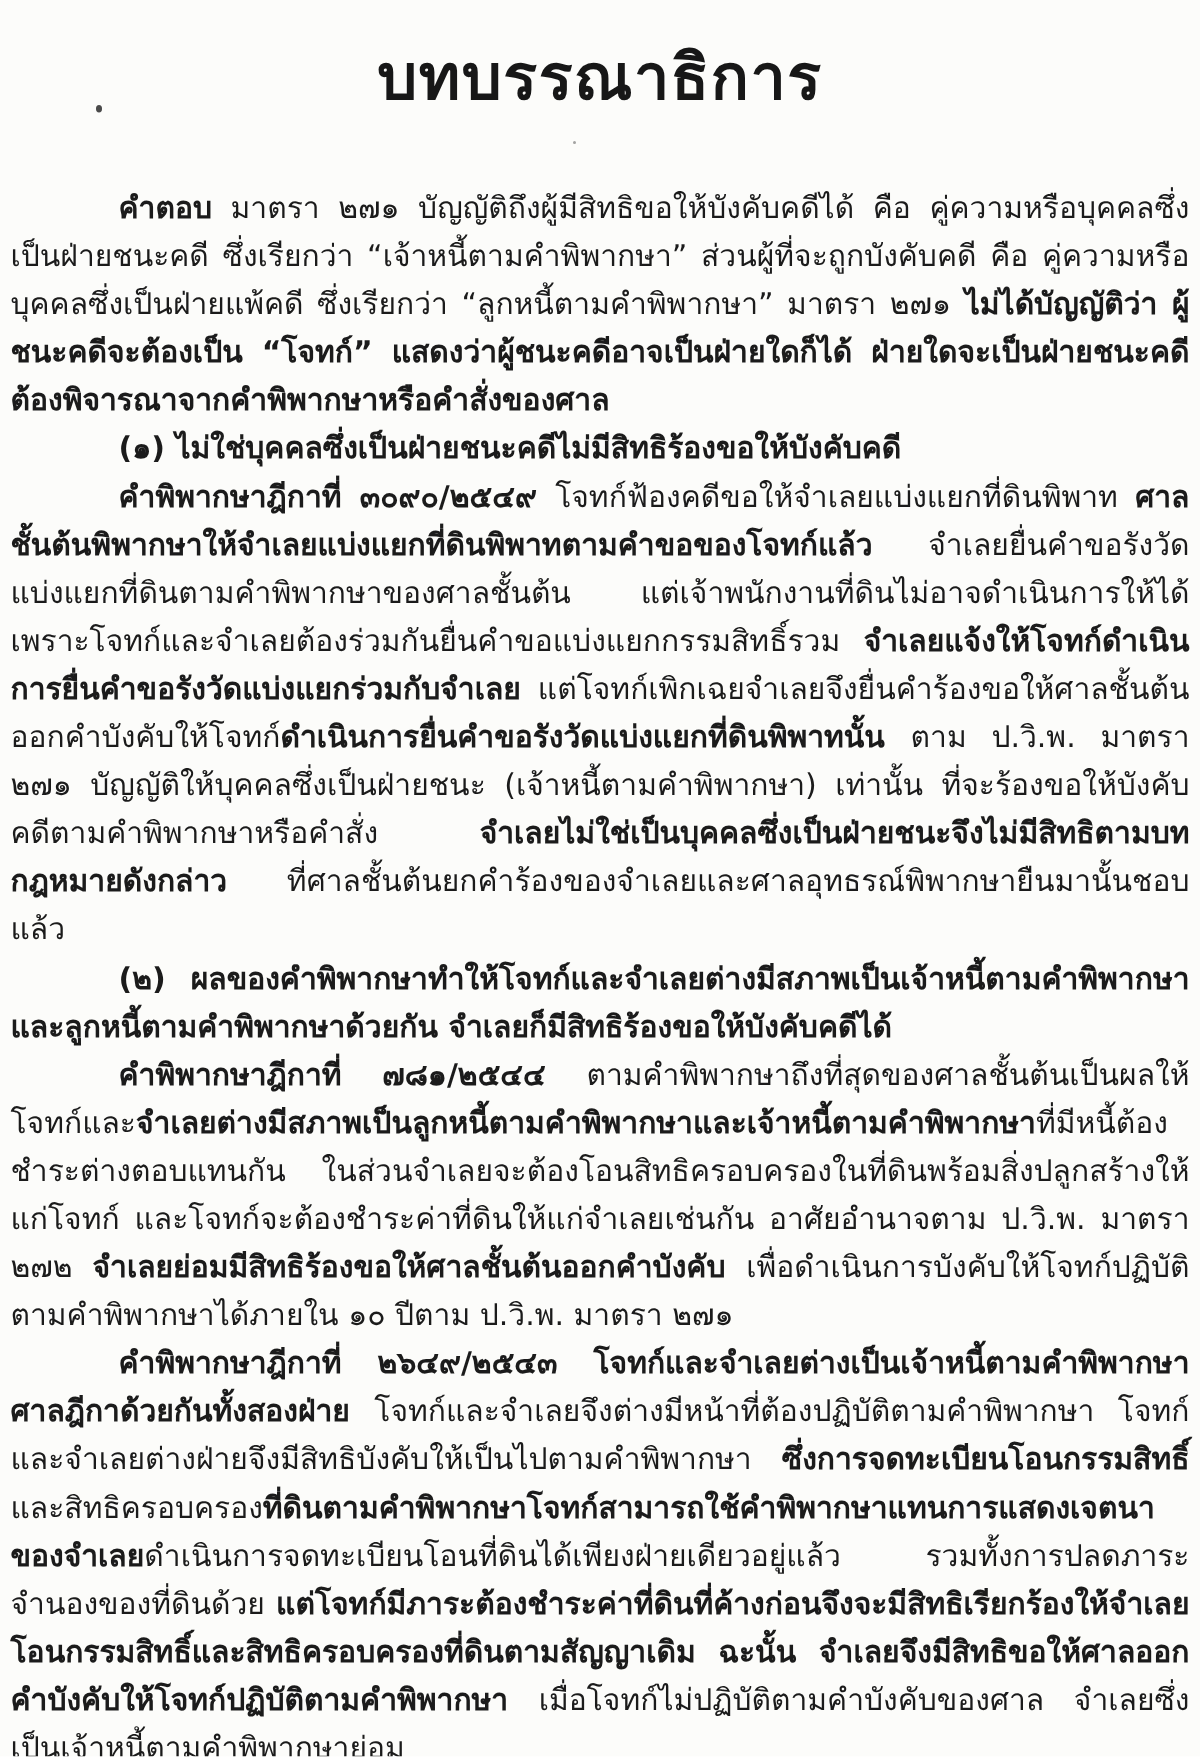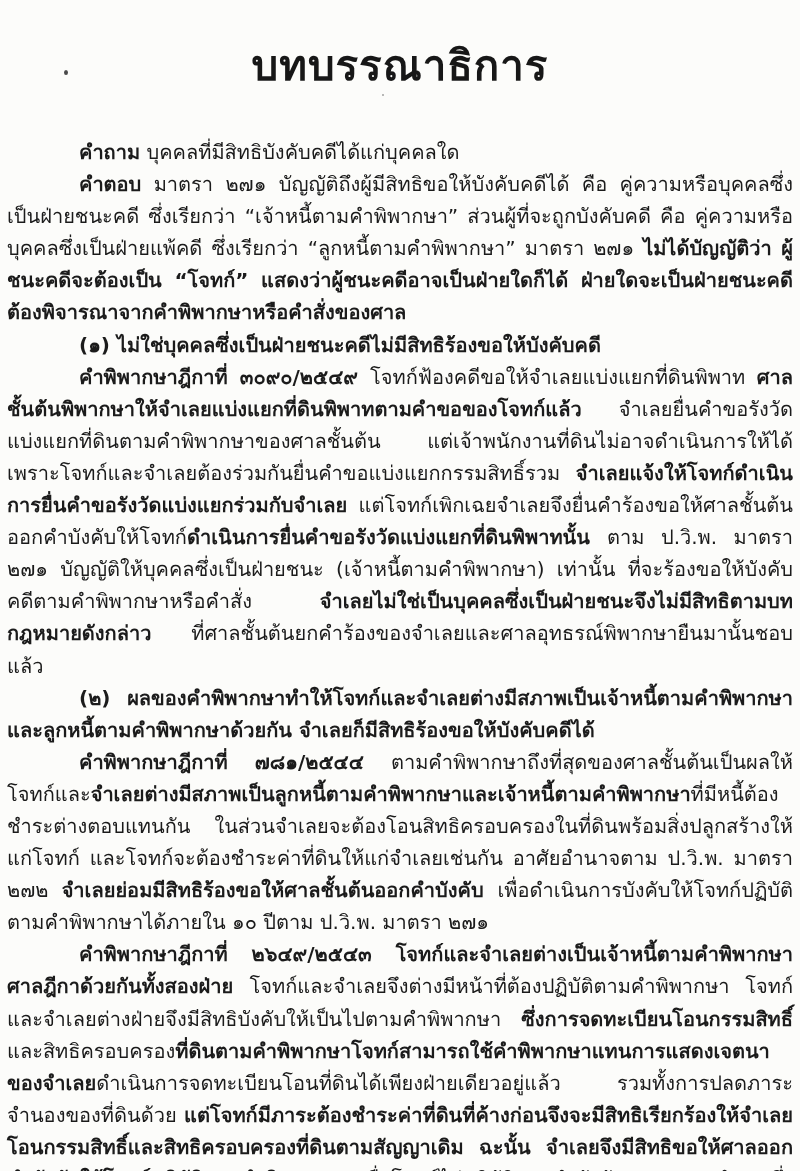--- a/index.html
+++ b/index.html
@@ -8,21 +8,21 @@
     background: #ffffff;
   }
   .page {
     position: relative;
     width: 800px;
     height: 1171px;
     margin: 0 auto;
     background: #fcfcfa;
     overflow: hidden;
     box-sizing: border-box;
-    padding: 14px 7px;
+    padding: 0 7px;
     font-family: "DejaVu Sans", sans-serif;
     color: #1b1b1b;
   }
   .title {
     margin: 22px 0 0 0;
     text-align: center;
     font-size: 42px;
     line-height: 60px;
     font-weight: 700;
     letter-spacing: 1px;
@@ -50,21 +50,20 @@
   .speck-2 { left: 382px; top: 94px; width: 2px; height: 2px; opacity: .5; }
 </style>
 </head>
 <body>
 
 <div class="page">
   <div class="speck speck-1"></div>
   <div class="speck speck-2"></div>
   <h1 class="title">บทบรรณาธิการ</h1>
   <div class="doc-body" id="doc-body">
-      <p class="para"><span class="b">คำถาม</span><span class="r">  บุคคลที่มีสิทธิบังคับคดีได้แก่บุคคลใด</span></p>
       <p class="para"><span class="b">คำตอบ</span><span class="r">  มาตรา ๒๗๑ บัญญัติถึงผู้มีสิทธิขอให้บังคับคดีได้ คือ คู่ความหรือบุคคลซึ่งเป็นฝ่ายชนะคดี ซึ่งเรียกว่า “เจ้าหนี้ตามคำพิพากษา” ส่วนผู้ที่จะถูกบังคับคดี คือ คู่ความหรือบุคคลซึ่งเป็นฝ่ายแพ้คดี ซึ่งเรียกว่า “ลูกหนี้ตามคำพิพากษา” มาตรา ๒๗๑ </span><span class="b">ไม่ได้บัญญัติว่า ผู้ชนะคดีจะต้องเป็น “โจทก์” แสดงว่าผู้ชนะคดีอาจเป็นฝ่ายใดก็ได้ ฝ่ายใดจะเป็นฝ่ายชนะคดีต้องพิจารณาจากคำพิพากษาหรือคำสั่งของศาล</span></p>
       <p class="para"><span class="b">(๑) ไม่ใช่บุคคลซึ่งเป็นฝ่ายชนะคดีไม่มีสิทธิร้องขอให้บังคับคดี</span></p>
       <p class="para"><span class="bi">คำพิพากษาฎีกาที่ ๓๐๙๐/๒๕๔๙ </span><span class="r">โจทก์ฟ้องคดีขอให้จำเลยแบ่งแยกที่ดินพิพาท </span><span class="b">ศาลชั้นต้นพิพากษาให้จำเลยแบ่งแยกที่ดินพิพาทตามคำขอของโจทก์แล้ว </span><span class="r">จำเลยยื่นคำขอรังวัดแบ่งแยกที่ดินตามคำพิพากษาของศาลชั้นต้น แต่เจ้าพนักงานที่ดินไม่อาจดำเนินการให้ได้เพราะโจทก์และจำเลยต้องร่วมกันยื่นคำขอแบ่งแยกกรรมสิทธิ์รวม </span><span class="b">จำเลยแจ้งให้โจทก์ดำเนินการยื่นคำขอรังวัดแบ่งแยกร่วมกับจำเลย </span><span class="r">แต่โจทก์เพิกเฉยจำเลยจึงยื่นคำร้องขอให้ศาลชั้นต้นออกคำบังคับให้โจทก์</span><span class="b">ดำเนินการยื่นคำขอรังวัดแบ่งแยกที่ดินพิพาทนั้น </span><span class="r">ตาม ป.วิ.พ. มาตรา ๒๗๑ บัญญัติให้บุคคลซึ่งเป็นฝ่ายชนะ (เจ้าหนี้ตามคำพิพากษา) เท่านั้น ที่จะร้องขอให้บังคับคดีตามคำพิพากษาหรือคำสั่ง </span><span class="b">จำเลยไม่ใช่เป็นบุคคลซึ่งเป็นฝ่ายชนะจึงไม่มีสิทธิตามบทกฎหมายดังกล่าว </span><span class="r">ที่ศาลชั้นต้นยกคำร้องของจำเลยและศาลอุทธรณ์พิพากษายืนมานั้นชอบแล้ว</span></p>
       <p class="para"><span class="b">(๒) ผลของคำพิพากษาทำให้โจทก์และจำเลยต่างมีสภาพเป็นเจ้าหนี้ตามคำพิพากษาและลูกหนี้ตามคำพิพากษาด้วยกัน จำเลยก็มีสิทธิร้องขอให้บังคับคดีได้</span></p>
       <p class="para"><span class="bi">คำพิพากษาฎีกาที่ ๗๘๑/๒๕๔๔ </span><span class="r">ตามคำพิพากษาถึงที่สุดของศาลชั้นต้นเป็นผลให้โจทก์และ</span><span class="b">จำเลยต่างมีสภาพเป็นลูกหนี้ตามคำพิพากษาและเจ้าหนี้ตามคำพิพากษา</span><span class="r">ที่มีหนี้ต้องชำระต่างตอบแทนกัน ในส่วนจำเลยจะต้องโอนสิทธิครอบครองในที่ดินพร้อมสิ่งปลูกสร้างให้แก่โจทก์ และโจทก์จะต้องชำระค่าที่ดินให้แก่จำเลยเช่นกัน อาศัยอำนาจตาม ป.วิ.พ. มาตรา ๒๗๒ </span><span class="b">จำเลยย่อมมีสิทธิร้องขอให้ศาลชั้นต้นออกคำบังคับ </span><span class="r">เพื่อดำเนินการบังคับให้โจทก์ปฏิบัติตามคำพิพากษาได้ภายใน ๑๐ ปีตาม ป.วิ.พ. มาตรา ๒๗๑</span></p>
       <p class="para"><span class="bi">คำพิพากษาฎีกาที่ ๒๖๔๙/๒๕๔๓ </span><span class="b">โจทก์และจำเลยต่างเป็นเจ้าหนี้ตามคำพิพากษาศาลฎีกาด้วยกันทั้งสองฝ่าย </span><span class="r">โจทก์และจำเลยจึงต่างมีหน้าที่ต้องปฏิบัติตามคำพิพากษา โจทก์และจำเลยต่างฝ่ายจึงมีสิทธิบังคับให้เป็นไปตามคำพิพากษา </span><span class="b">ซึ่งการจดทะเบียนโอนกรรมสิทธิ์</span><span class="r">และสิทธิครอบครอง</span><span class="b">ที่ดินตามคำพิพากษาโจทก์สามารถใช้คำพิพากษาแทนการแสดงเจตนาของจำเลย</span><span class="r">ดำเนินการจดทะเบียนโอนที่ดินได้เพียงฝ่ายเดียวอยู่แล้ว รวมทั้งการปลดภาระจำนองของที่ดินด้วย </span><span class="b">แต่โจทก์มีภาระต้องชำระค่าที่ดินที่ค้างก่อนจึงจะมีสิทธิเรียกร้องให้จำเลยโอนกรรมสิทธิ์และสิทธิครอบครองที่ดินตามสัญญาเดิม ฉะนั้น จำเลยจึงมีสิทธิขอให้ศาลออกคำบังคับให้โจทก์ปฏิบัติตามคำพิพากษา </span><span class="r">เมื่อโจทก์ไม่ปฏิบัติตามคำบังคับของศาล จำเลยซึ่งเป็นเจ้าหนี้ตามคำพิพากษาย่อม</span></p>
     </div>
 </div>
 
 </body></html>

